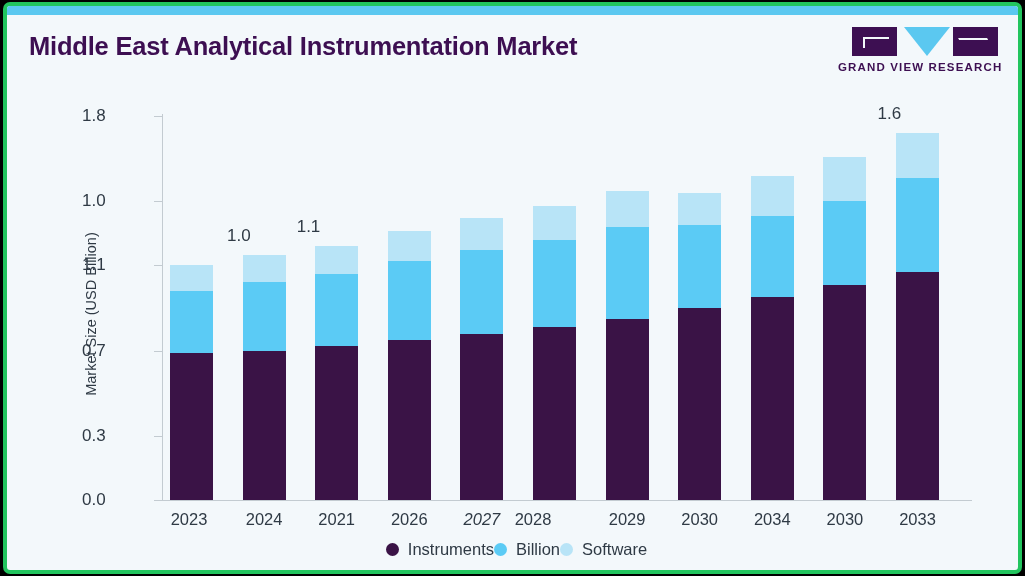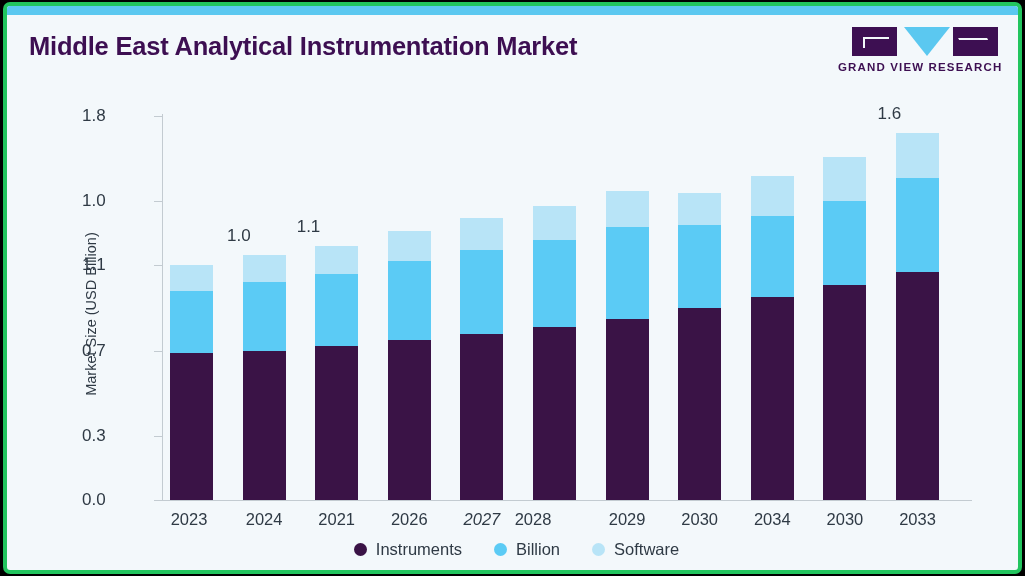--- a/index.html
+++ b/index.html
@@ -171,21 +171,20 @@
     color: #2f3a45;
   }
 
   
   #legend {
     position: absolute;
     left: 0; top: 534px;
     width: 1019px;
     display: flex;
     justify-content: center;
-    gap: 32px;
   }
   .legend-item { display: flex; align-items: center; gap: 9px; }
   .legend-dot { width: 13px; height: 13px; border-radius: 50%; }
   .legend-label { font-size: 16.5px; color: #2f3a45; white-space: nowrap; }
 </style>
 </head>
 <body>
 
 <div id="card">
 

